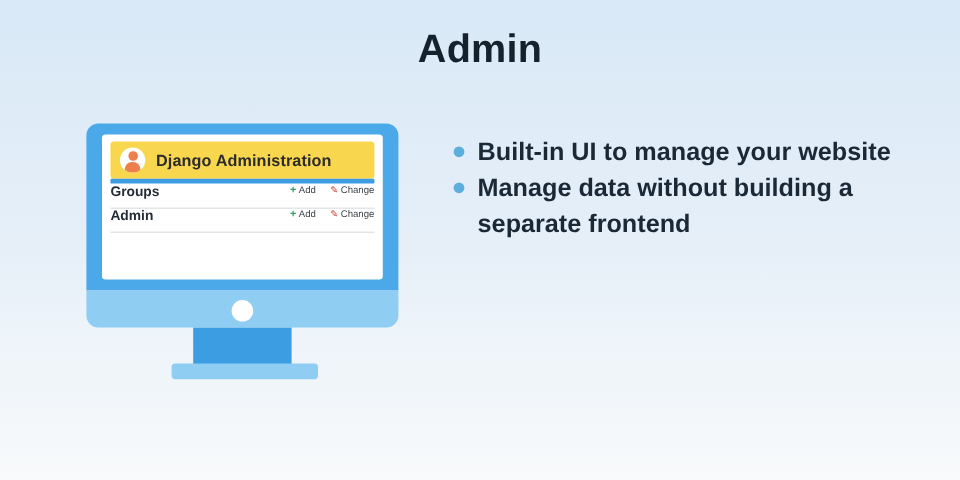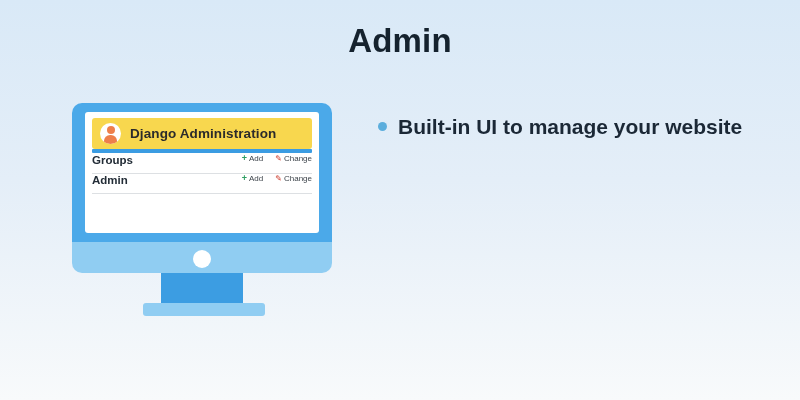--- a/index.html
+++ b/index.html
@@ -106,13 +106,17 @@
   </div>
   <div class="stand-neck"></div>
   <div class="stand-base"></div>
 </div>
 
 <ul class="bullet-list">
   <li class="bullet-item">
     <span class="dot"></span>
     <span>Built-in UI to manage your website</span>
   </li>
+  <li class="bullet-item">
+    <span class="dot"></span>
+    <span>Manage data without building a separate frontend</span>
+  </li>
 </ul>
 
 </body></html>

